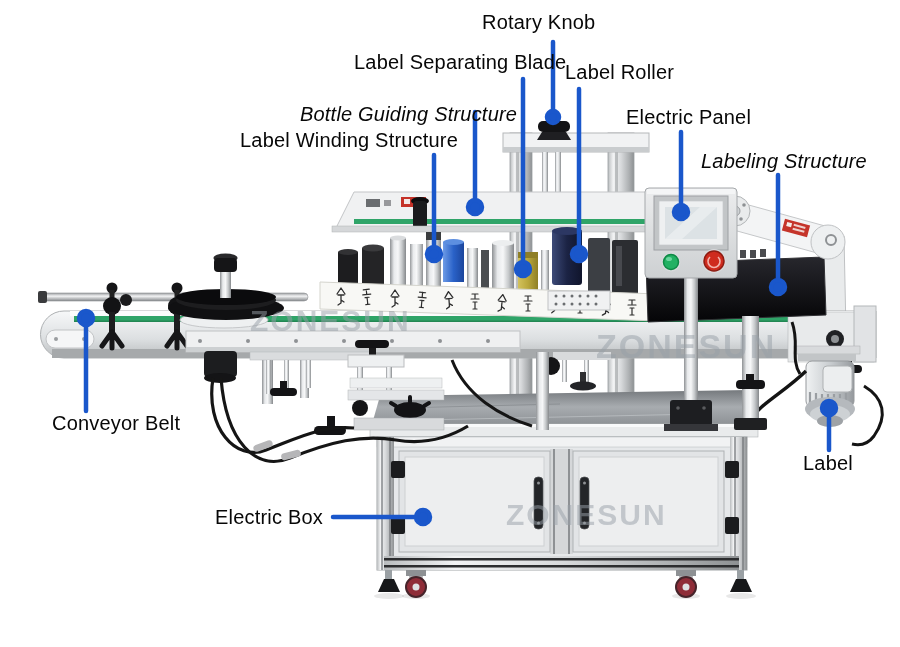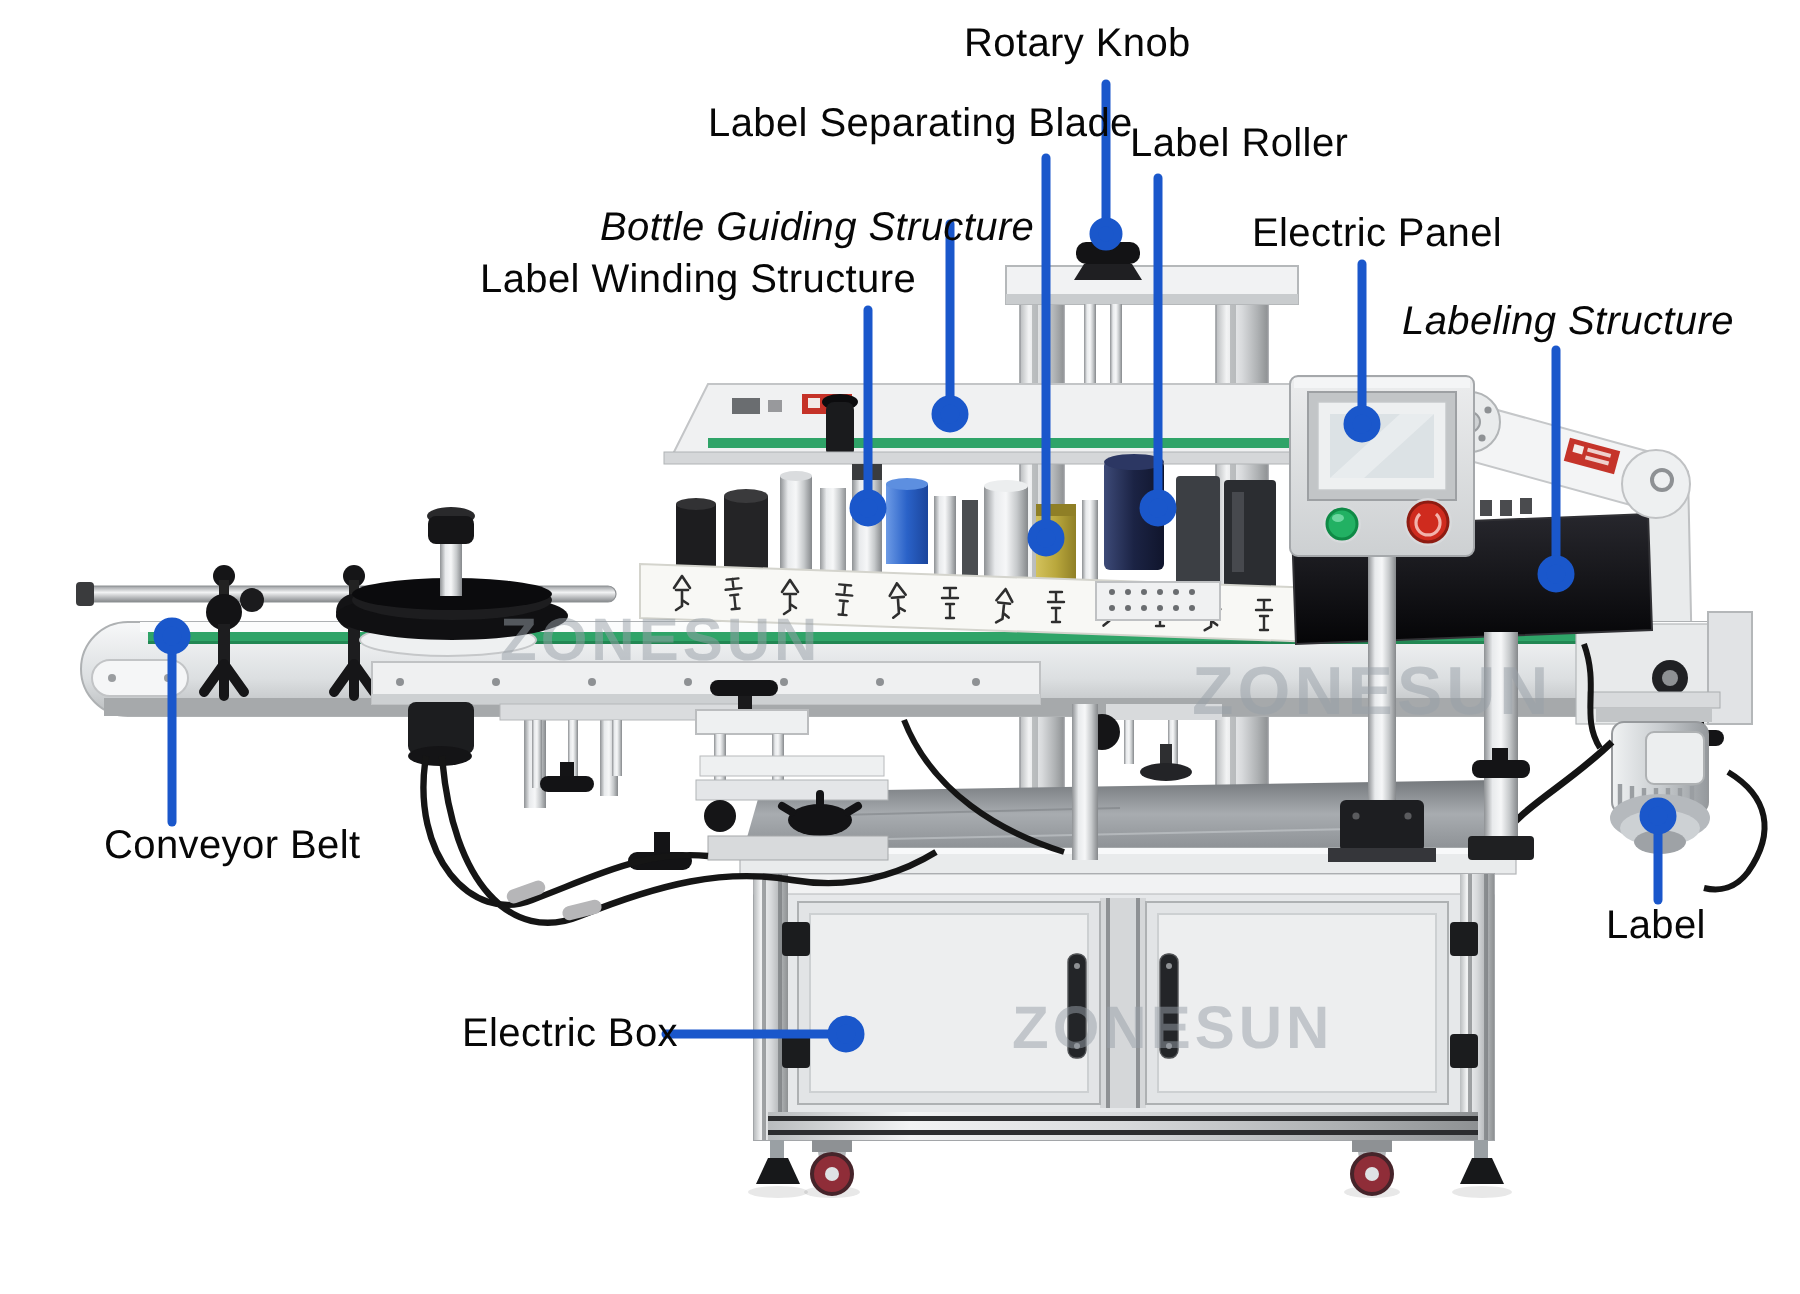--- a/index.html
+++ b/index.html
@@ -18,21 +18,21 @@
   }
   
   .ann-rotary{left:482px;top:11px;}
   .ann-blade{left:354px;top:51px;}
   .ann-bottle{left:300px;top:103px;font-style:italic;}
   .ann-winding{left:240px;top:129px;text-align:right;}
   .ann-roller{left:565px;top:61px;text-align:right;}
   .ann-panel{left:626px;top:106px;}
   .ann-labeling{left:701px;top:150px;font-style:italic;}
   .ann-conveyor{left:52px;top:412px;}
-  .ann-electric{left:215px;top:506px;margin-left:16px;}
+  .ann-electric{left:215px;top:506px;}
   .ann-motor{left:803px;top:452px;}
   .wm1{left:250px;top:304px;font-size:30px;}
   .wm2{left:596px;top:327px;font-size:34px;}
   .wm3{left:506px;top:498px;font-size:30px;}
 </style>
 </head>
 <body>
 
 <div id="stage">
 

